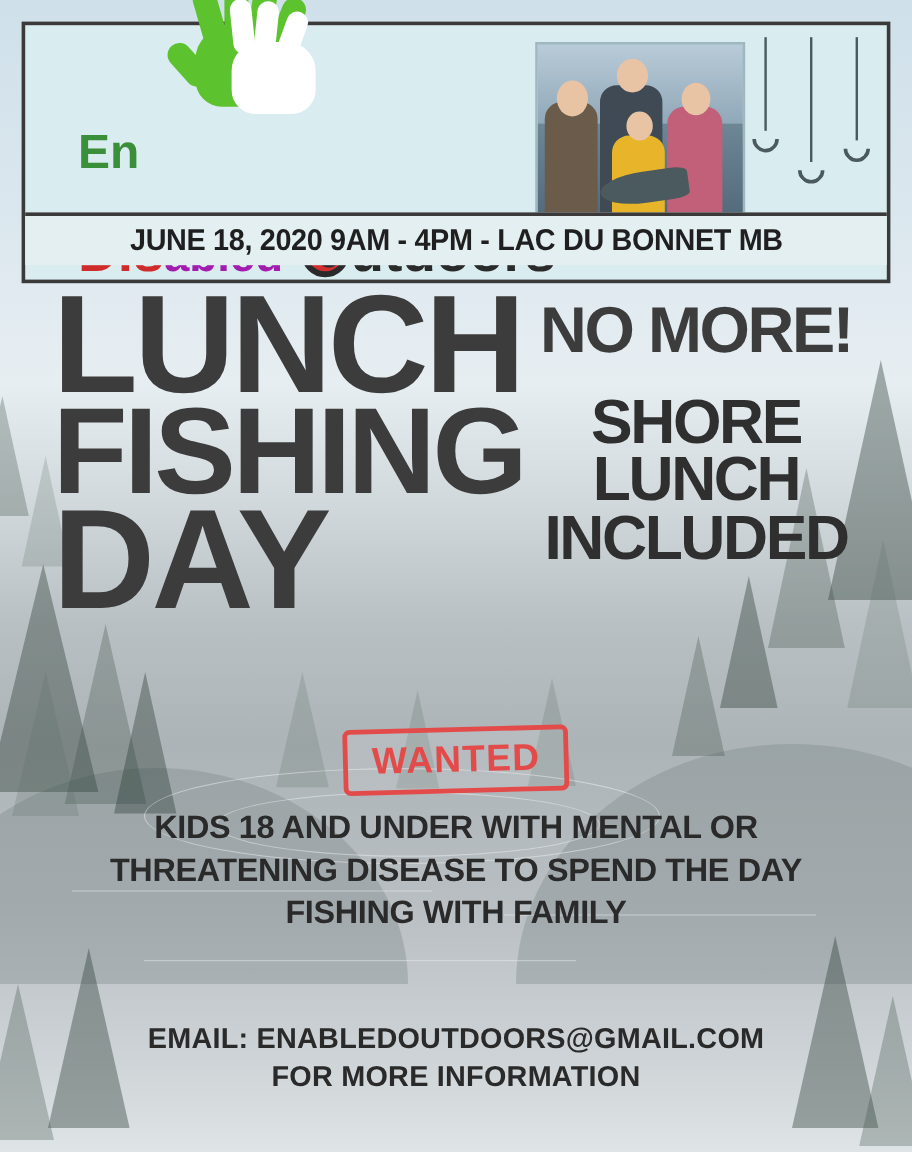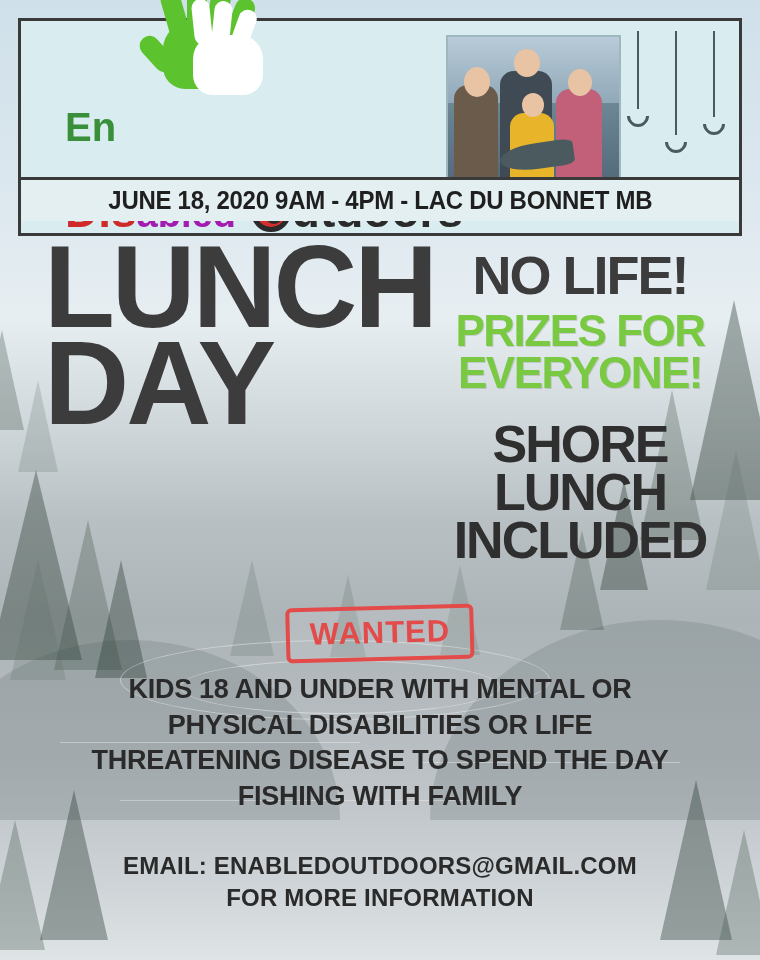--- a/index.html
+++ b/index.html
@@ -304,41 +304,37 @@
       <div class="hook-curve" style="left:82px; top:82px;"></div>
     </div>
 
     <div class="date-bar">
       <span class="date-text">JUNE 18, 2020 9AM - 4PM - LAC DU BONNET MB</span>
     </div>
   </div>
 
   <div class="headline">
     <div class="hl-kids">LUNCH</div>
+    <div>FISHING</div>
     <div class="hl-day">DAY</div>
   </div>
 
   <div class="right-col">
-    <div class="no-cost">NO LIFE!</div>
-    <div class="prizes">
-      <div>PRIZES FOR</div>
-      <div>EVERYONE!</div>
-    </div>
+    <div class="no-cost">NO MORE!</div>
     <div class="shore">
       <div>SHORE</div>
       <div>LUNCH</div>
       <div>INCLUDED</div>
     </div>
   </div>
 
   <div class="wanted">WANTED</div>
 
   <div class="body-copy">
     <div>KIDS 18 AND UNDER WITH MENTAL OR</div>
-    <div>PHYSICAL DISABILITIES OR LIFE</div>
     <div>THREATENING DISEASE TO SPEND THE DAY</div>
     <div>FISHING WITH FAMILY</div>
   </div>
 
   <div class="footer">
     <div>EMAIL: ENABLEDOUTDOORS@GMAIL.COM</div>
     <div>FOR MORE INFORMATION</div>
   </div>
 
 </div>

